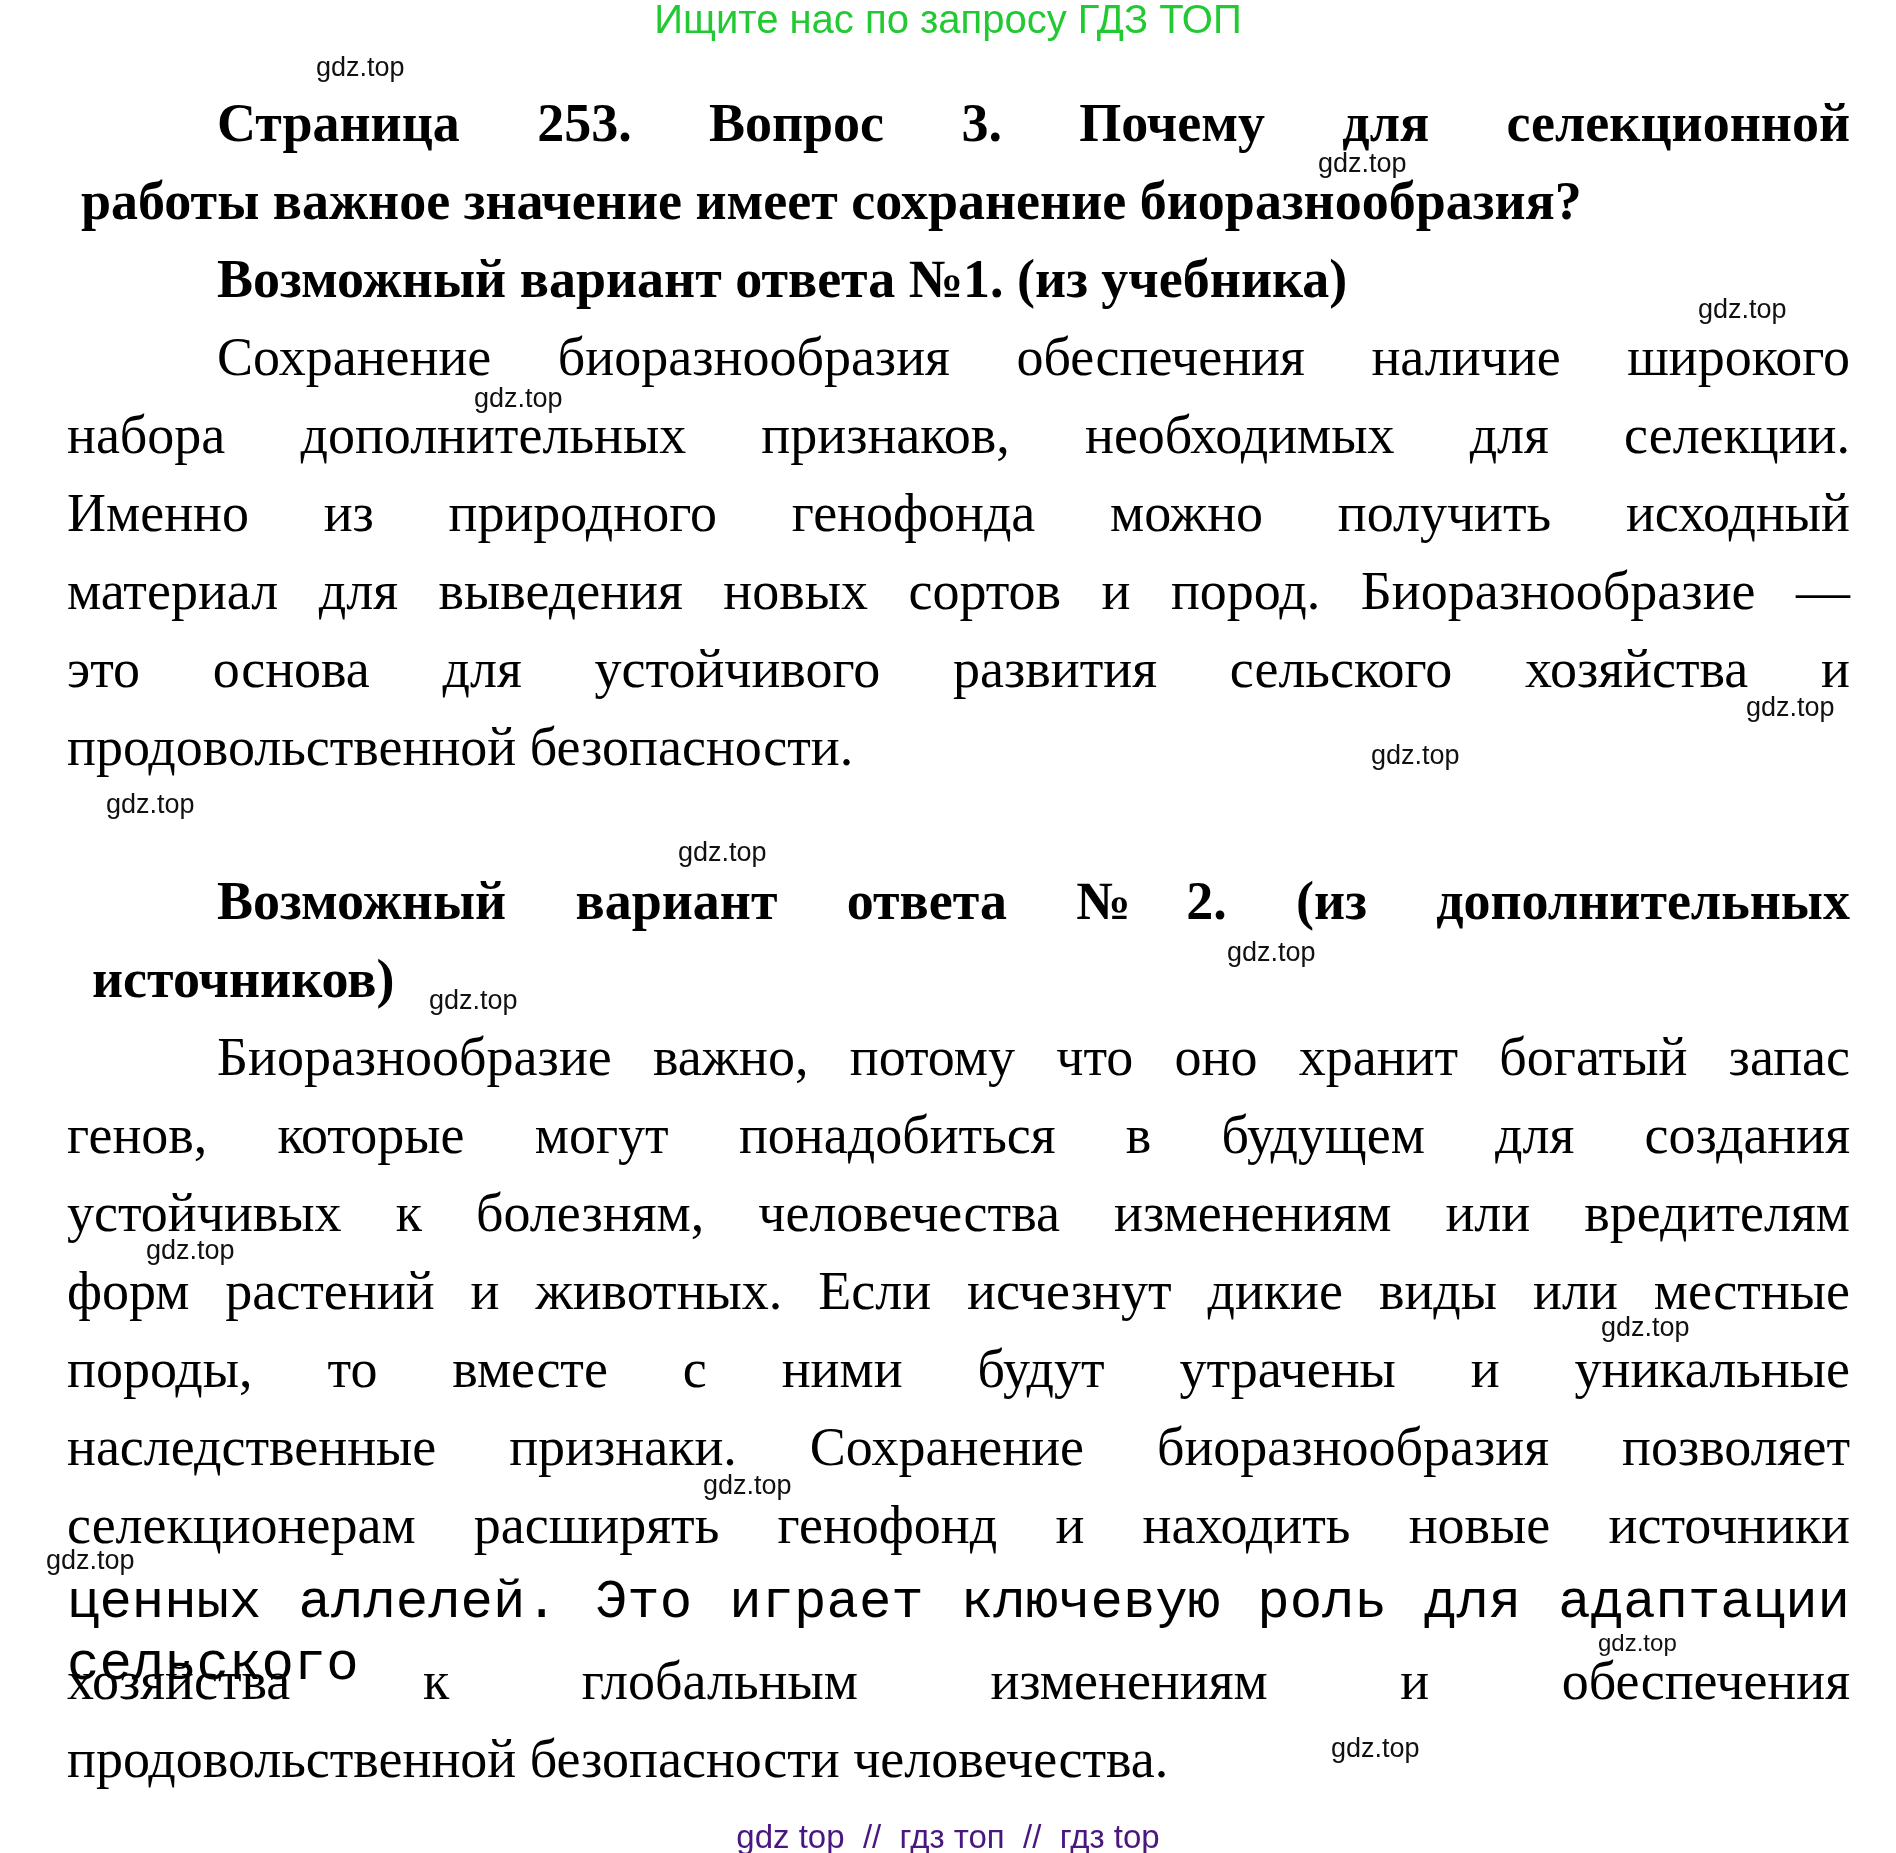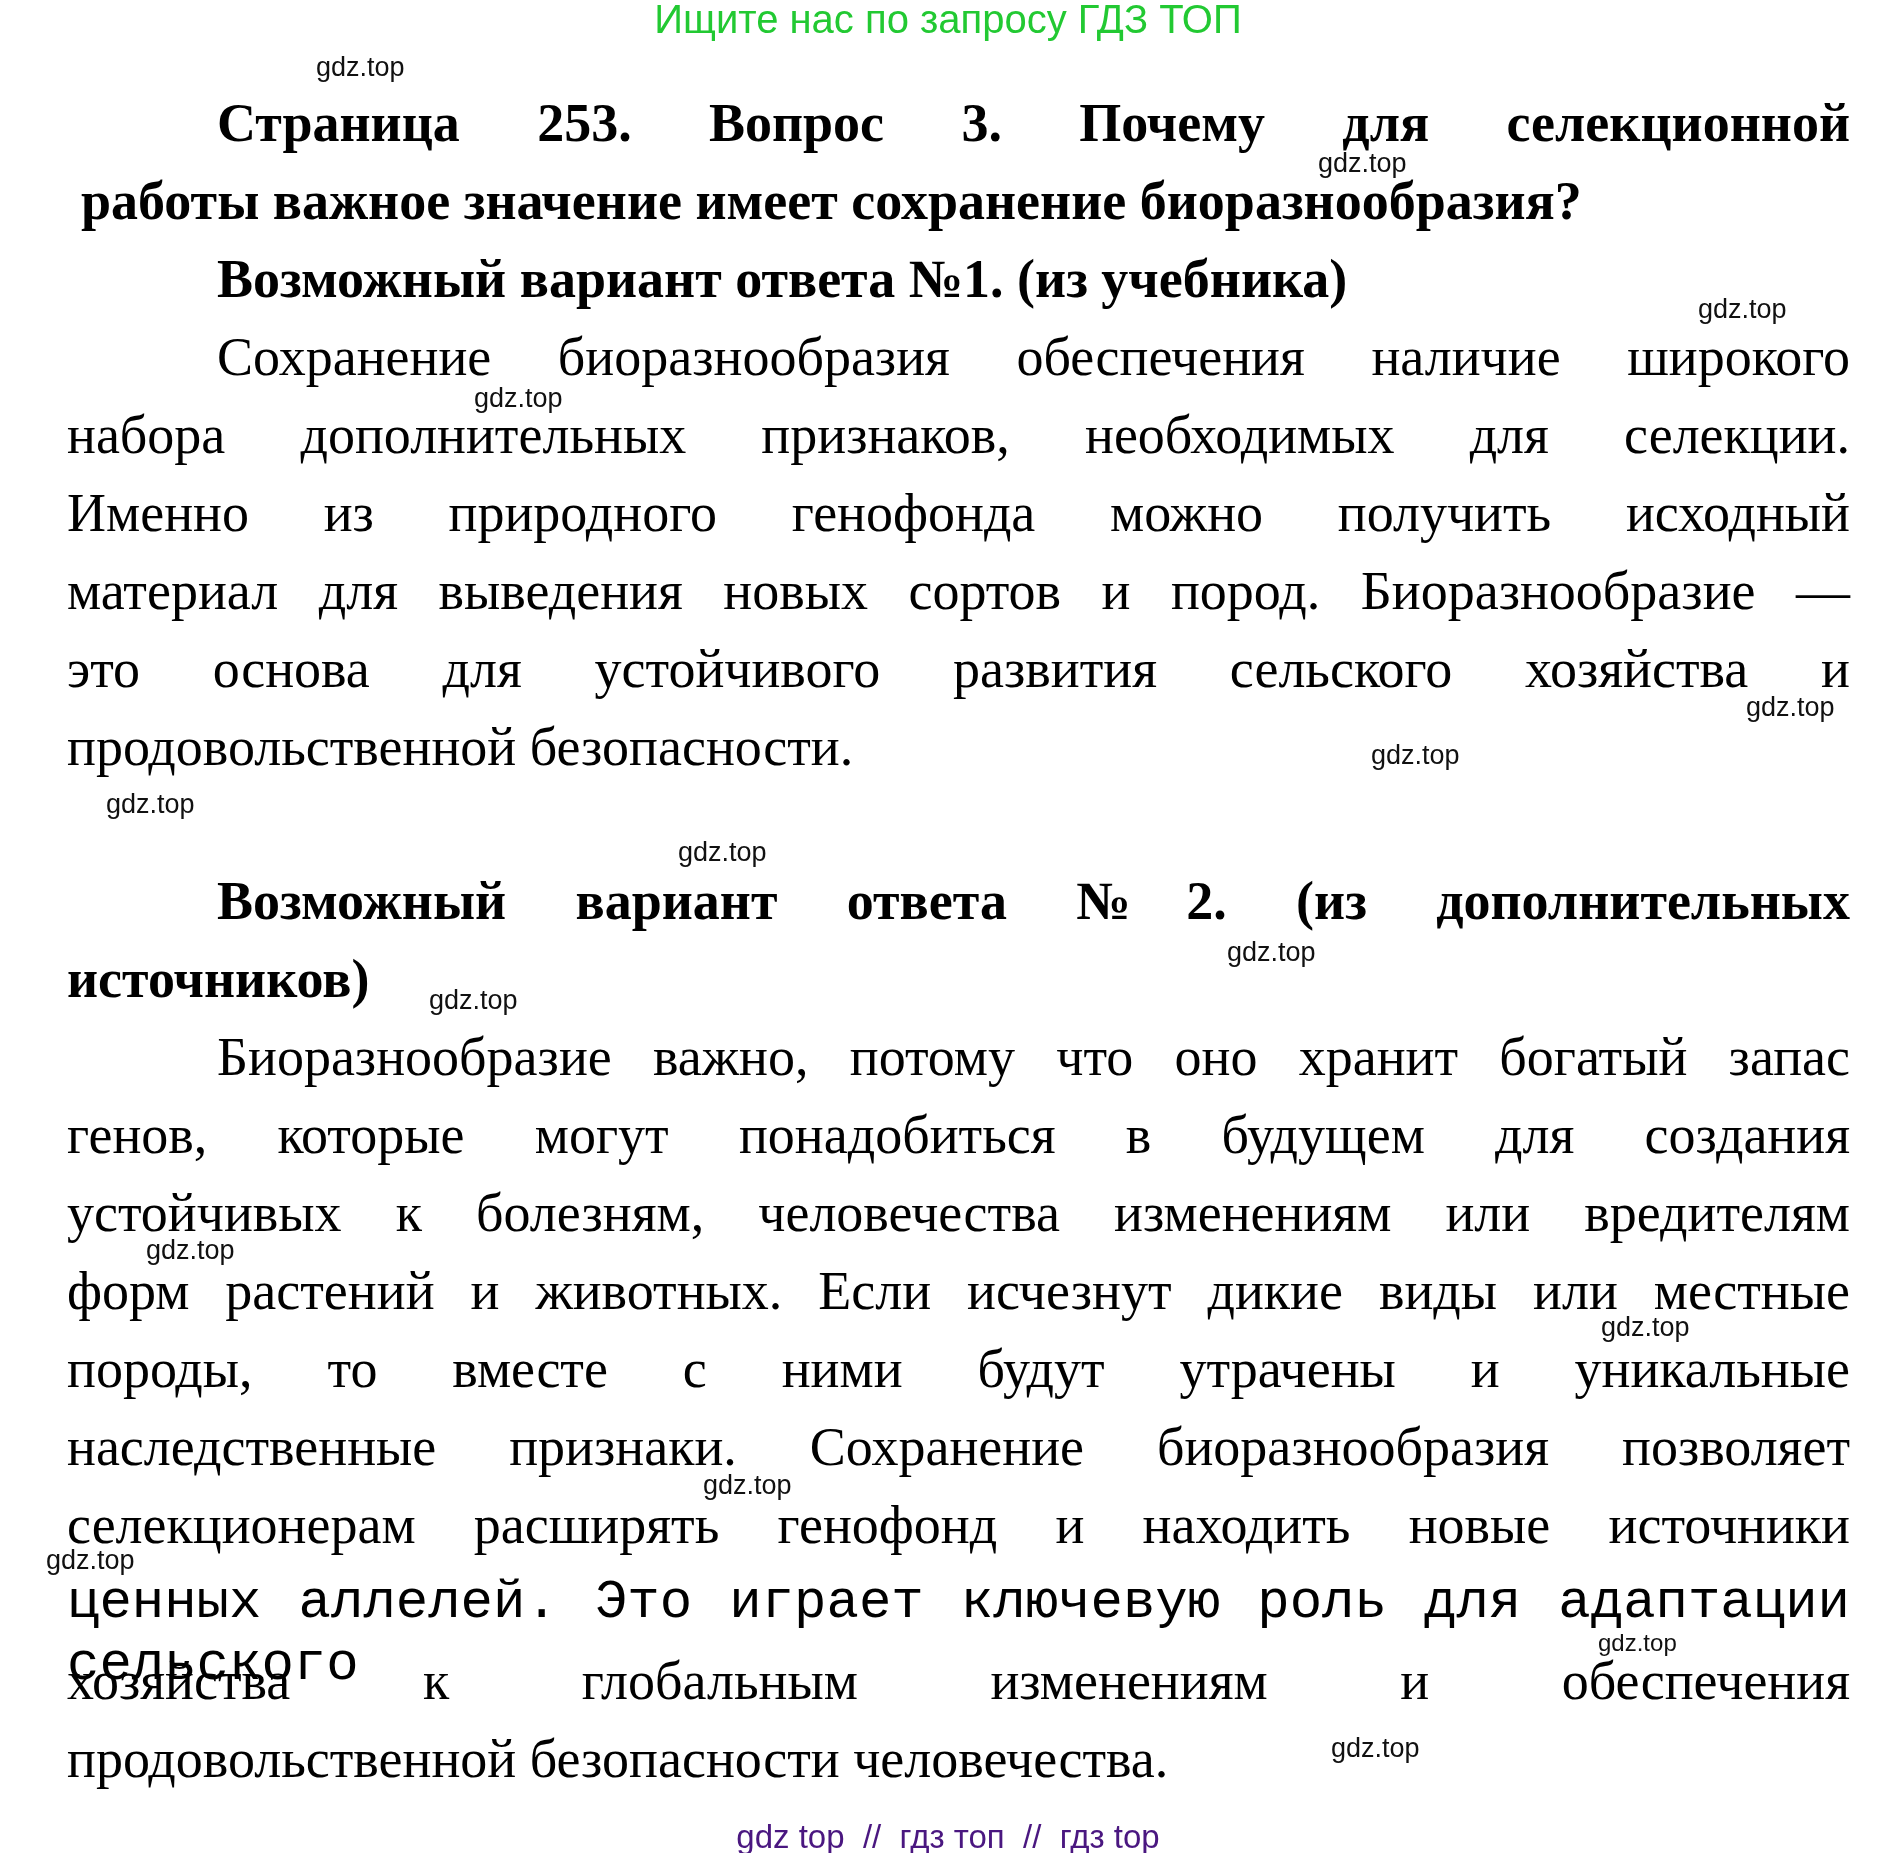--- a/index.html
+++ b/index.html
@@ -48,21 +48,21 @@
 <div class="line" style="top:638px;">
     <span class="j">это основа для устойчивого развития сельского хозяйства и</span>
   </div>
 <div class="line last" style="top:716px;">
     <span class="j">продовольственной безопасности.</span>
   </div>
 
 <div class="line indent bold" style="top:870px;">
     <span class="j">Возможный вариант ответа №2. (из дополнительных</span>
   </div>
-<div class="line bold last" style="top:948px;">
+<div class="line bold last" style="top:948px;margin-left:25px;">
     <span class="j">источников)</span>
   </div>
 <div class="line indent" style="top:1026px;">
     <span class="j">Биоразнообразие важно, потому что оно хранит богатый запас</span>
   </div>
 <div class="line" style="top:1104px;">
     <span class="j">генов, которые могут понадобиться в будущем для создания</span>
   </div>
 <div class="line" style="top:1182px;">
     <span class="j">устойчивых к болезням, человечества изменениям или вредителям</span>

